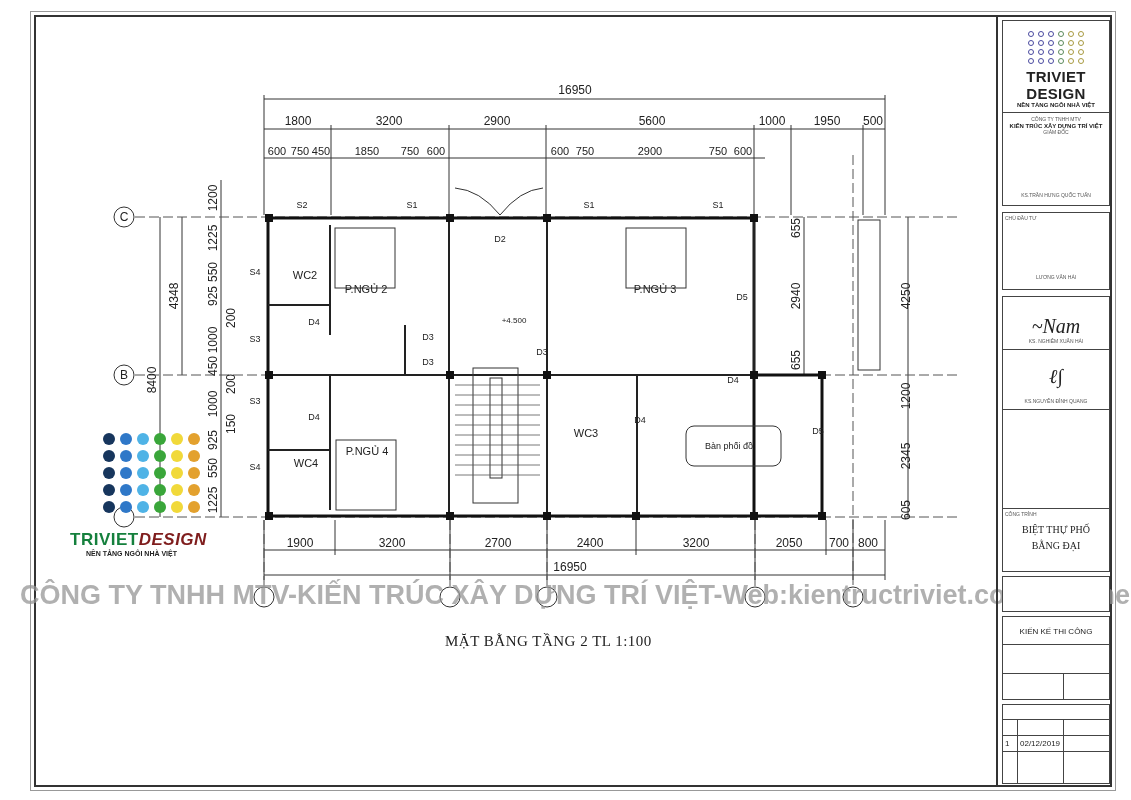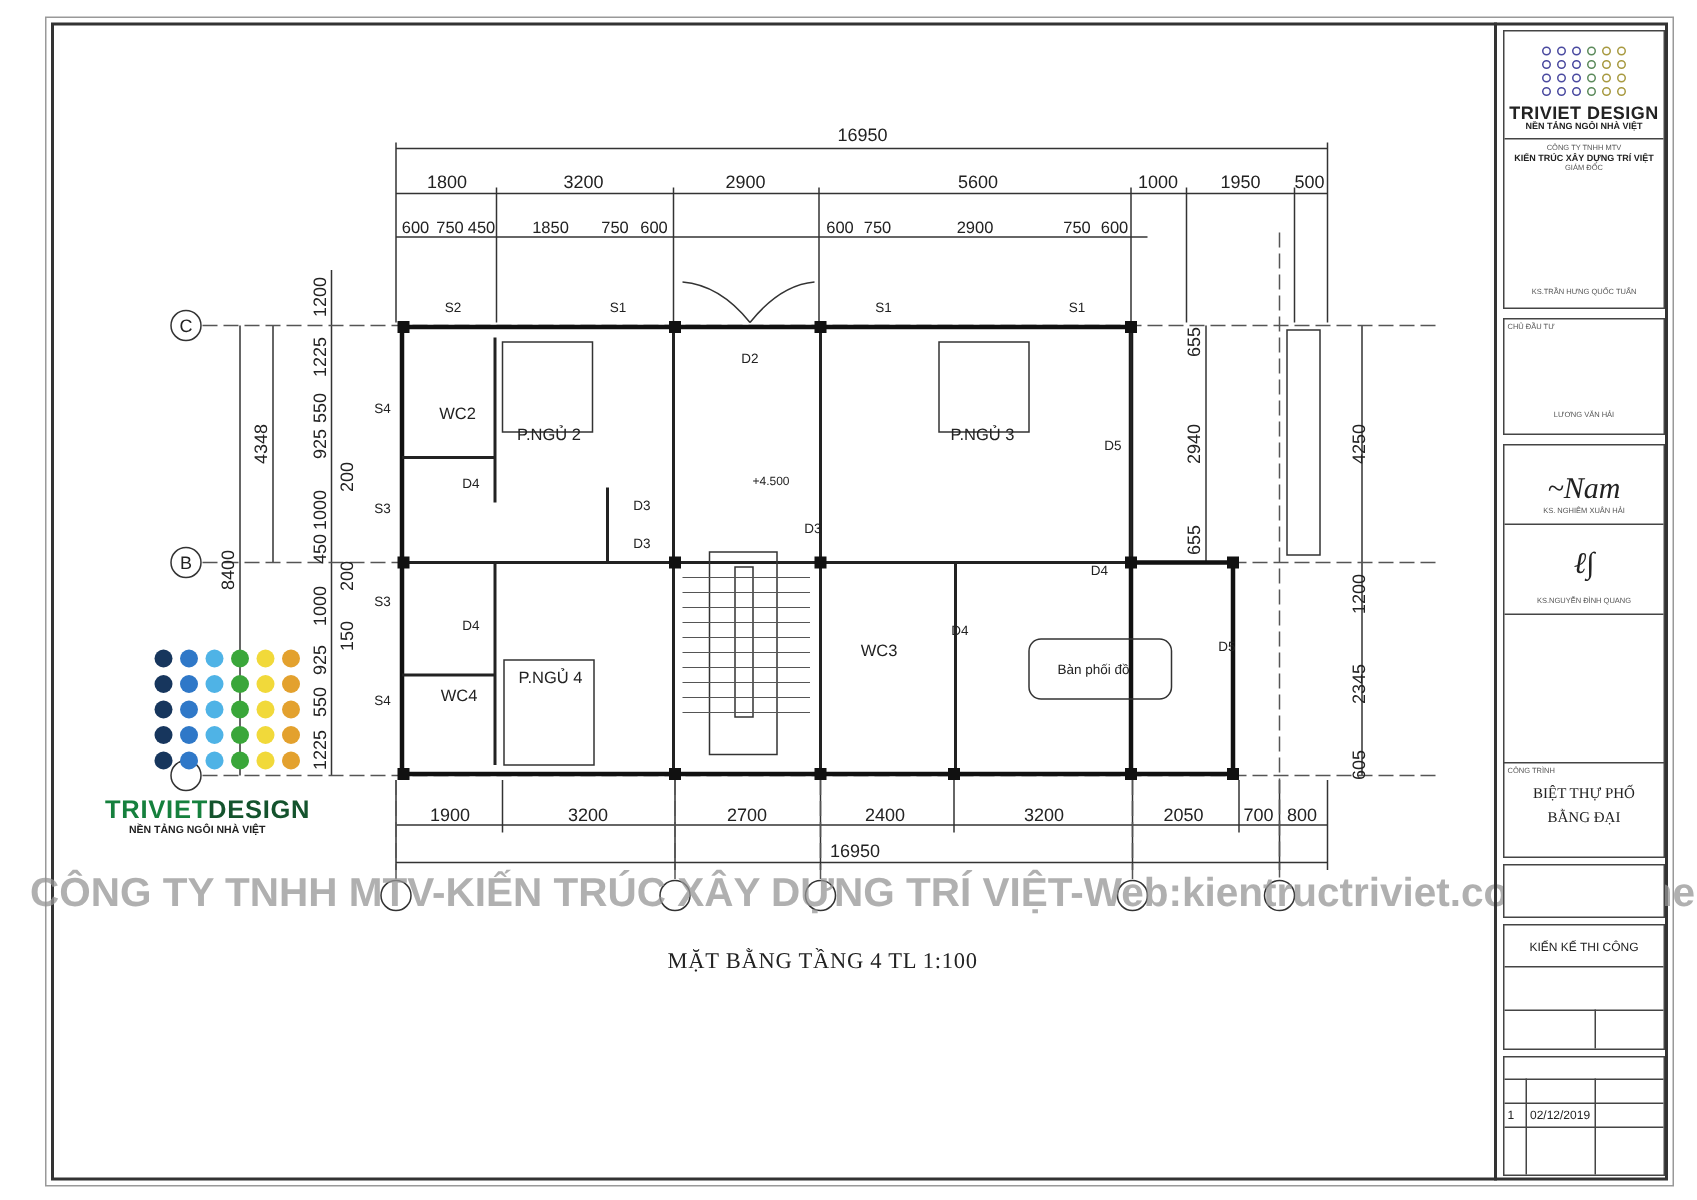--- a/index.html
+++ b/index.html
@@ -10,29 +10,29 @@
   .dimtxt{font-family:"Liberation Sans",sans-serif;font-size:12px;fill:#222;}
   .roomtxt{font-family:"Liberation Sans",sans-serif;font-size:11px;fill:#222;}
   .tag{font-family:"Liberation Sans",sans-serif;font-size:9px;fill:#222;}
   .watermark{position:absolute;left:20px;top:580px;width:1100px;font-size:27px;font-weight:bold;color:rgba(150,150,150,0.75);letter-spacing:0px;white-space:nowrap;}
   .plan-title{position:absolute;left:445px;top:633px;font-family:"Liberation Serif",serif;font-size:15px;color:#222;letter-spacing:0.5px;}
   
   .logo-left{position:absolute;left:103px;top:433px;}
   .dots{display:grid;grid-template-columns:repeat(6,12px);grid-gap:5px 5px;}
   .dot{width:12px;height:12px;border-radius:50%;}
   .brand-left{position:absolute;left:70px;top:530px;font-size:17px;font-weight:bold;letter-spacing:0.5px;}
-  .brand-left .a{color:#15803d;} .brand-left .b{color:#14532d;}
+  .brand-left .a{color:#15803d;} .brand-left .b{color:#7f1d1d;font-style:italic;}
   .tagline-left{position:absolute;left:86px;top:550px;font-size:7px;font-weight:bold;color:#222;}
   
   .tb{position:absolute;left:996px;top:15px;width:116px;height:772px;border-left:2px solid #333;box-sizing:border-box;}
   .tb-cell{position:absolute;left:1002px;width:108px;border:1px solid #444;box-sizing:border-box;background:#fff;}
   .tiny{font-size:5px;color:#555;line-height:7px;text-align:center;}
   .tb-logo-dots{display:grid;grid-template-columns:repeat(6,7px);grid-gap:3px;justify-content:center;margin-top:10px;}
   .tb-logo-dots .o{width:6px;height:6px;border-radius:50%;border:1.5px solid #4a4aa0;box-sizing:border-box;}
-  .tb-brand{font-size:12px;font-weight:bold;text-align:center;margin-top:4px;letter-spacing:0.3px;}
+  .tb-brand{font-size:15px;font-weight:bold;text-align:center;margin-top:4px;letter-spacing:0.3px;}
   .tb-sub{font-size:6px;font-weight:bold;text-align:center;}
   .tb-big{font-size:10px;text-align:center;line-height:16px;font-family:"Liberation Serif",serif;}
   .tb-mid{font-size:8px;text-align:center;}
   .sig{font-family:"Liberation Serif",serif;font-style:italic;font-size:20px;text-align:center;}
 </style>
 </head>
 <body>
 
 <div class="frame-outer"></div>
 <div class="frame-inner"></div>
@@ -288,21 +288,21 @@
       <div class="dot" style="background:#4fb3e6"></div>
       <div class="dot" style="background:#3aa63a"></div>
       <div class="dot" style="background:#f1d93a"></div>
       <div class="dot" style="background:#e3a12e"></div>
   </div>
 </div>
 <div class="brand-left"><span class="a">TRIVIET</span><span class="b">DESIGN</span></div>
 <div class="tagline-left">NỀN TẢNG NGÔI NHÀ VIỆT</div>
 
 <div class="watermark">CÔNG TY TNHH MTV-KIẾN TRÚC XÂY DỰNG TRÍ VIỆT-Web:kientructriviet.com-Hotline:0907.131.676</div>
-<div class="plan-title">MẶT BẰNG TẦNG 4 TL 1:100</div>
+<div class="plan-title">MẶT BẰNG TẦNG 2 TL 1:100</div>
 
 <div class="tb"></div>
 <div class="tb-cell" style="top:20px;height:186px">
   <div class="tb-logo-dots">
     <div class="o"></div>
       <div class="o"></div>
       <div class="o"></div>
       <div class="o" style="border-color:#5b8a5b"></div>
       <div class="o" style="border-color:#a89a40"></div>
       <div class="o" style="border-color:#a89a40"></div>

